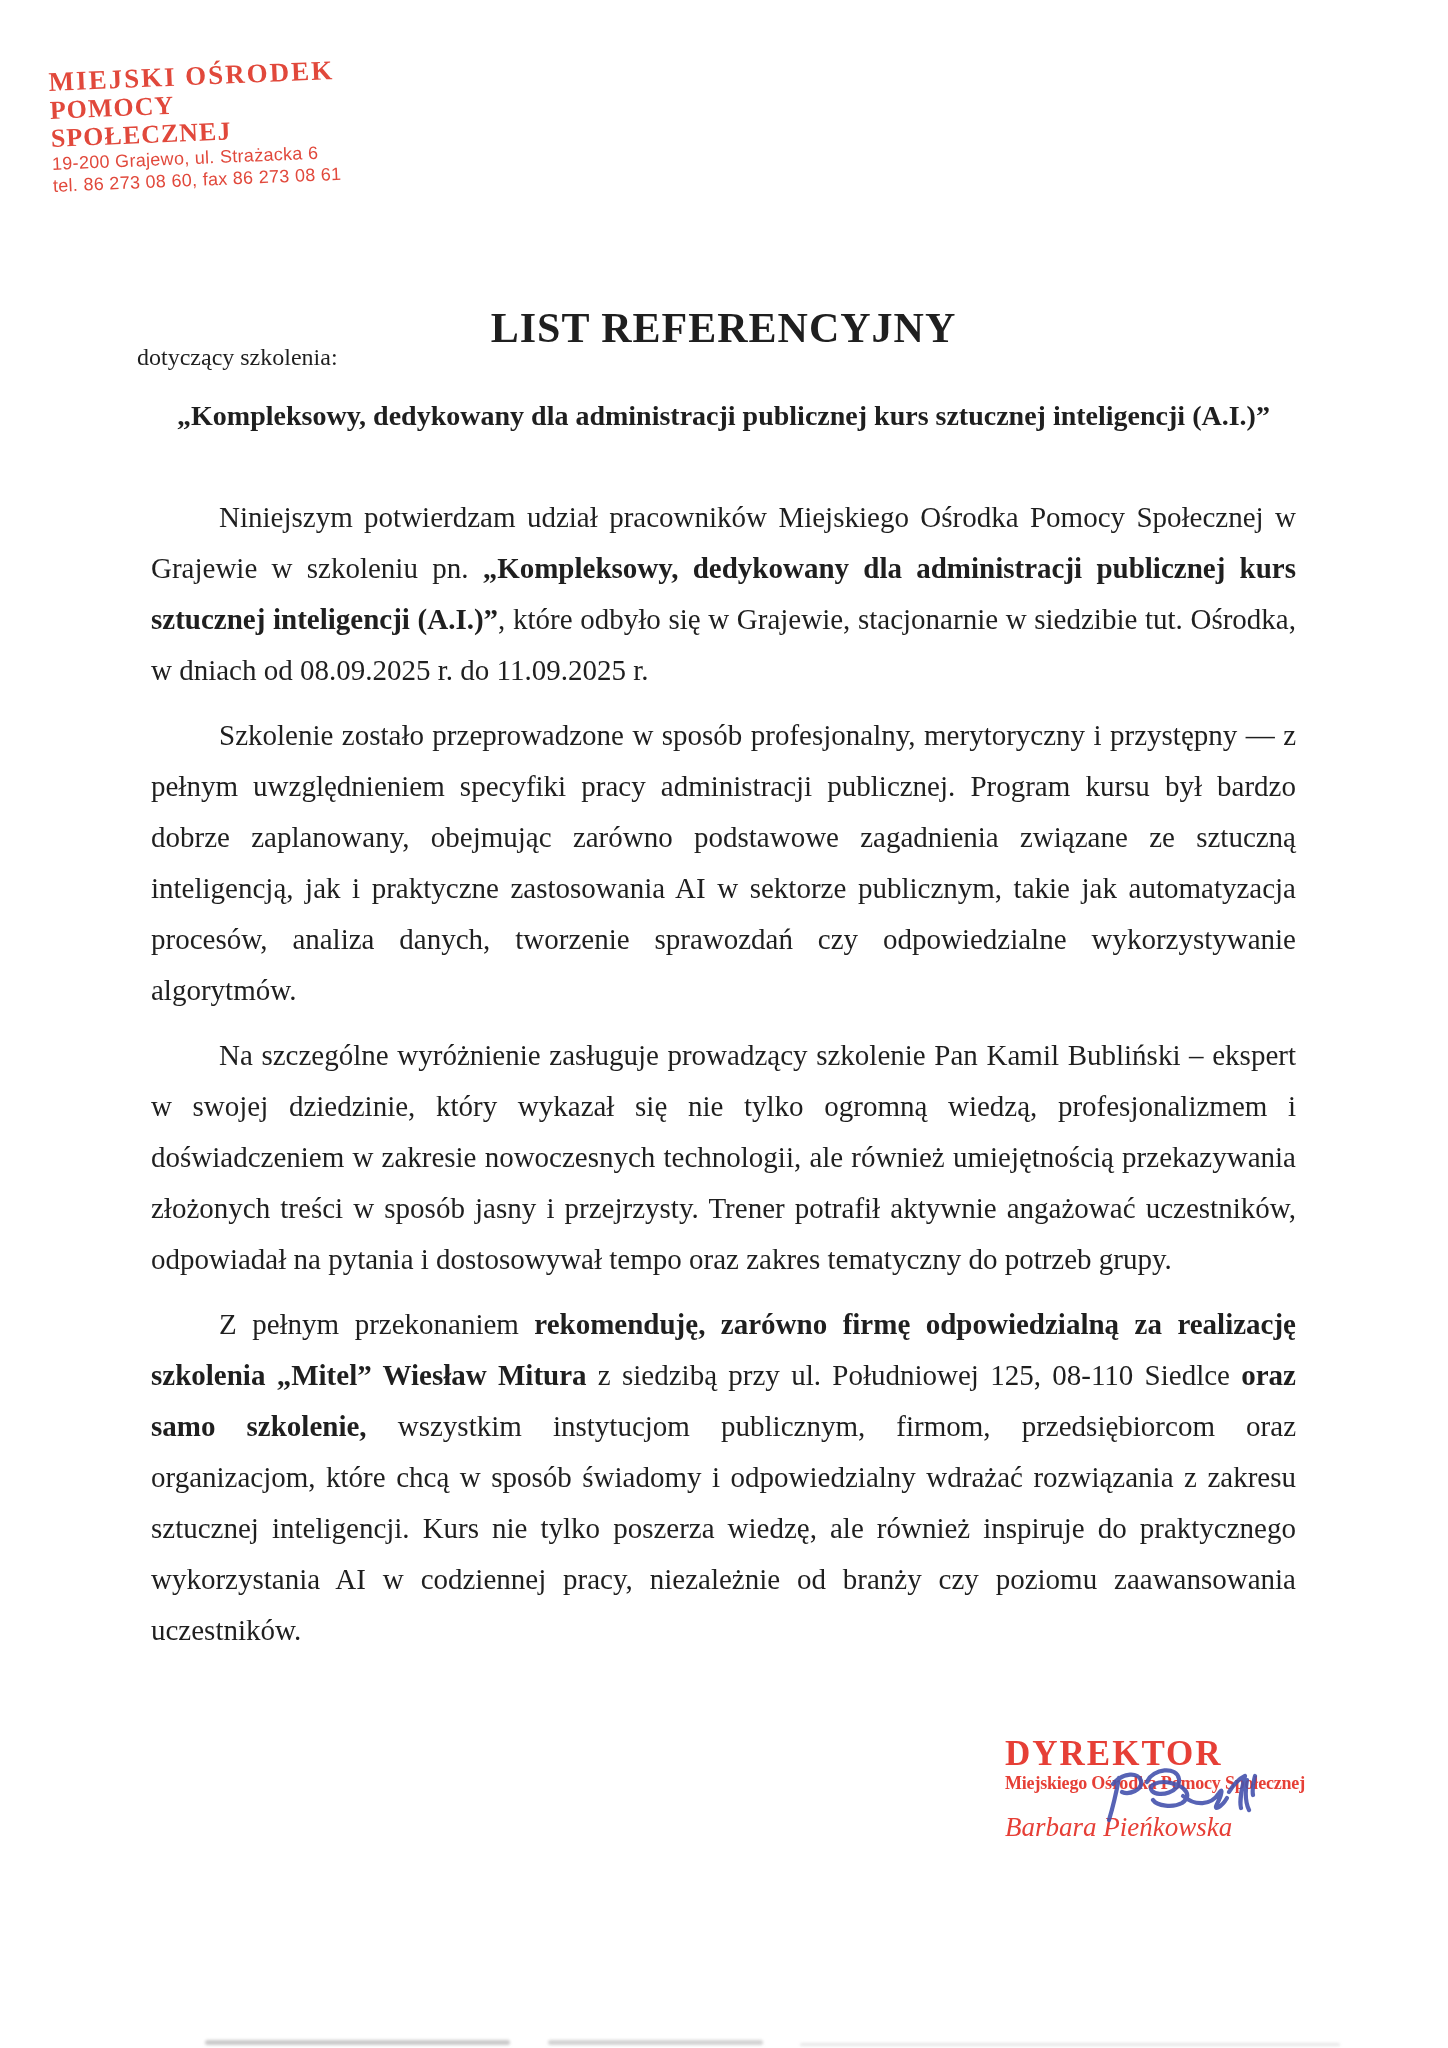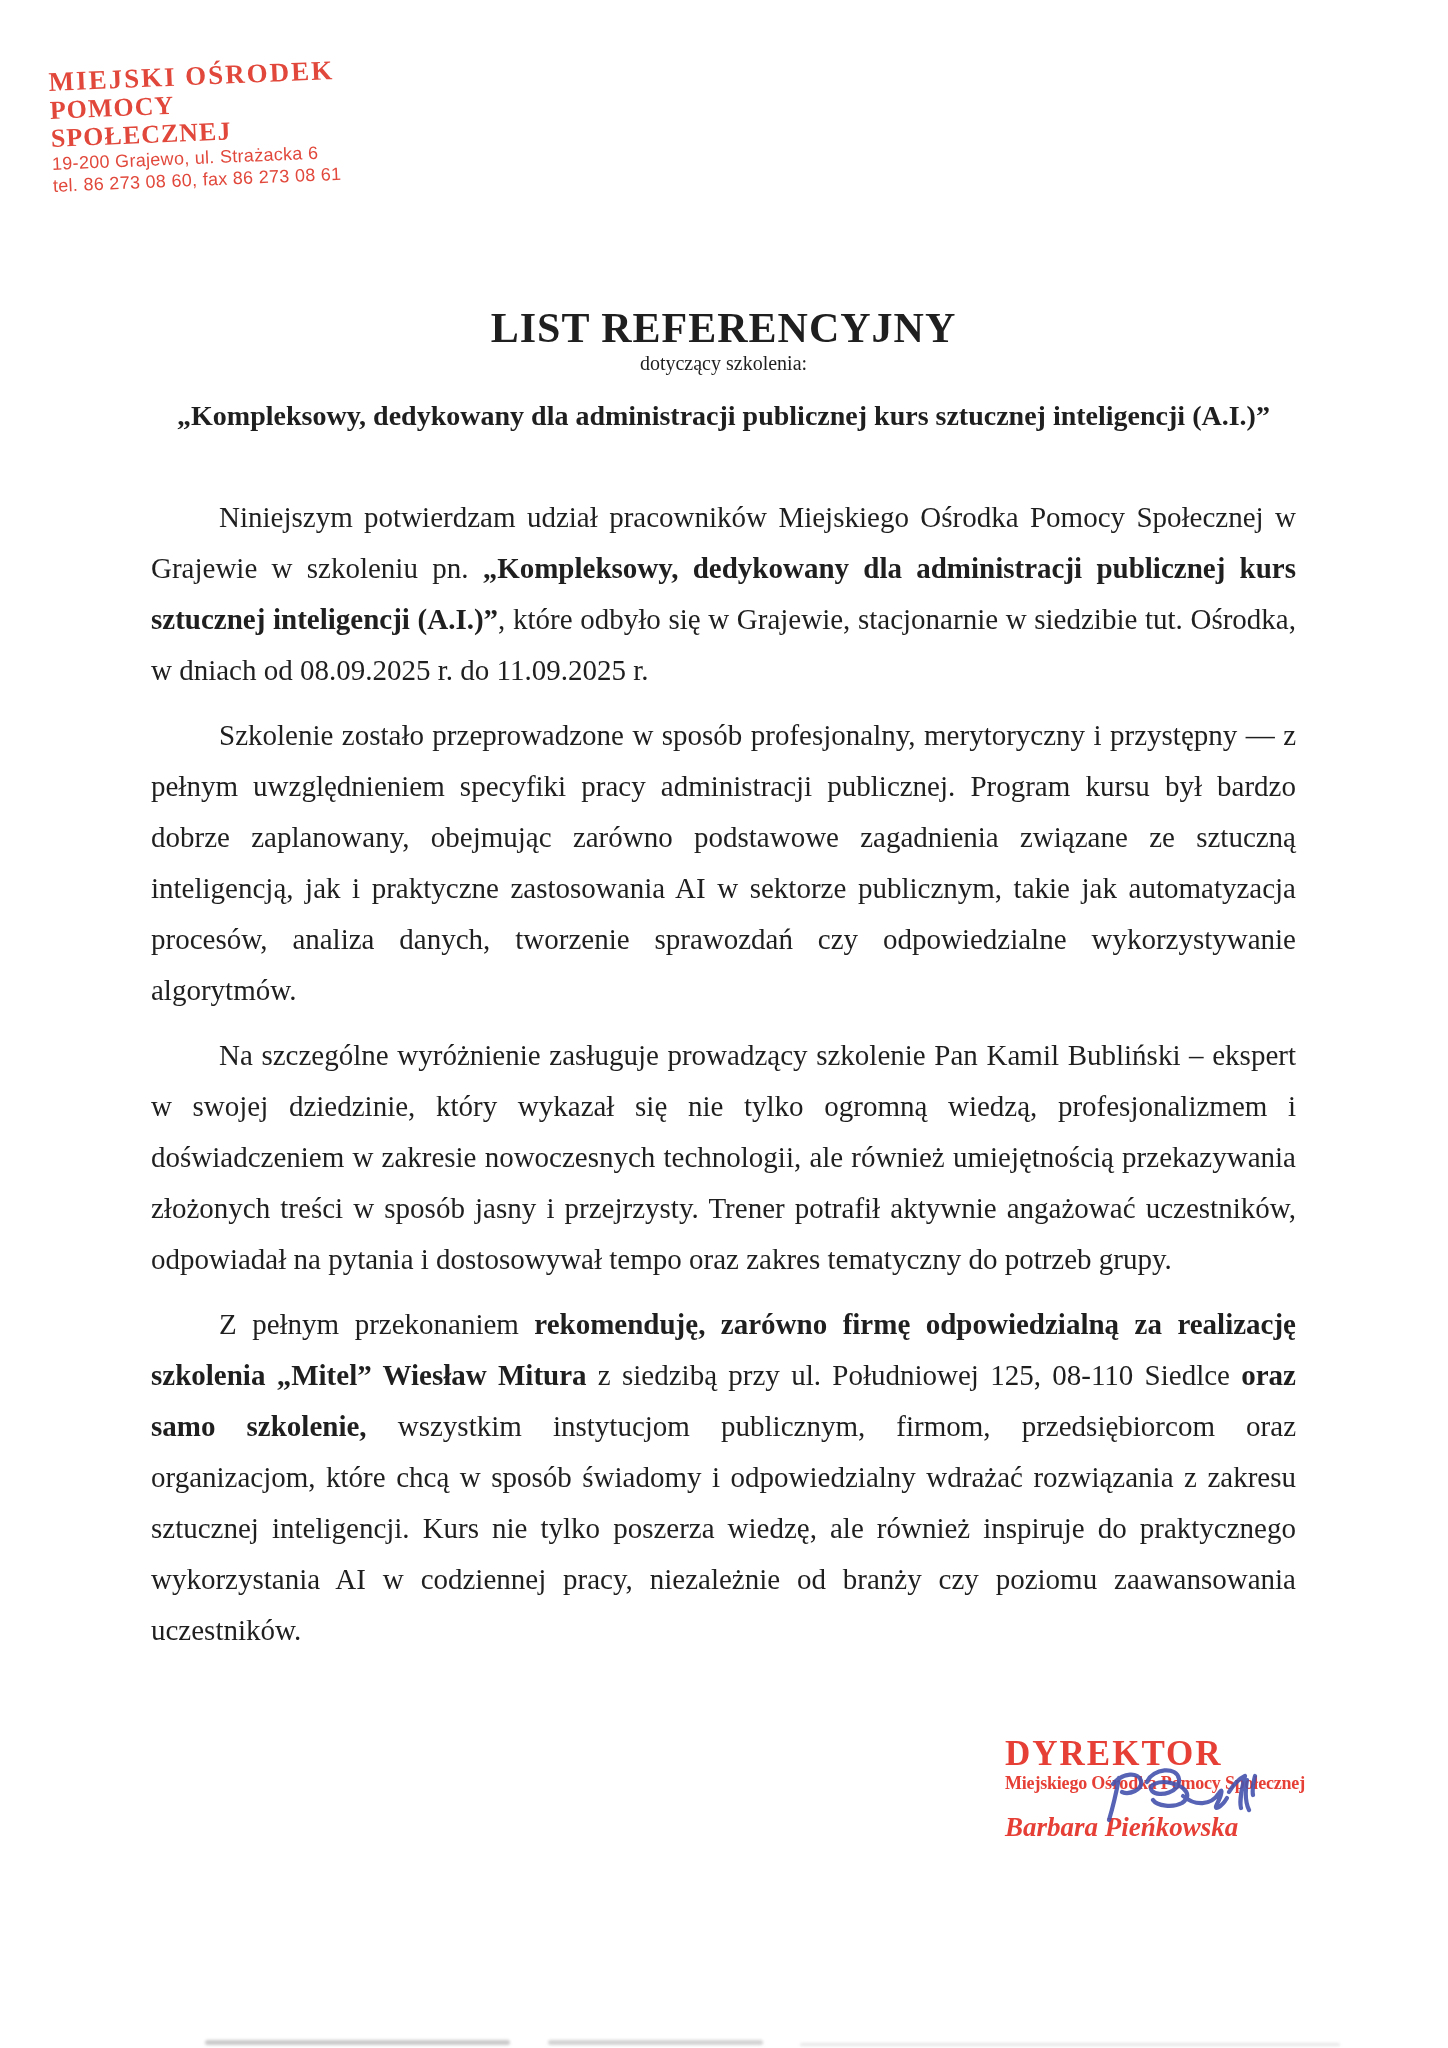--- a/index.html
+++ b/index.html
@@ -56,25 +56,25 @@
     left: 137px;
     width: 1173px;
     text-align: center;
     font-size: 42px;
     font-weight: bold;
     letter-spacing: 1px;
     margin-top: 36px;
   }
   .subtitle {
     position: absolute;
-    top: 352px;
-    left: 137px;
-    width: 1173px;
-    text-align: center;
-    font-size: 20px;
+    top: 344px;
+    left: 137px;
+    width: 1173px;
+    text-align: left;
+    font-size: 24px;
   }
   .course-title {
     position: absolute;
     top: 400px;
     left: 137px;
     width: 1173px;
     text-align: center;
     font-size: 28px;
     font-weight: bold;
   }
@@ -124,21 +124,21 @@
   .sig-stamp .org {
     font-size: 18px;
     font-weight: bold;
     white-space: nowrap;
     letter-spacing: -0.2px;
     margin-top: 3px;
     line-height: 1.0;
   }
   .sig-stamp .name {
     font-size: 27px;
-    font-weight: bold;
+    font-weight: normal;
     font-style: italic;
     margin-top: 22px;
     line-height: 1.0;
   }
   .ink-signature {
     position: absolute;
     left: 1095px;
     top: 1762px;
     width: 190px;
     height: 80px;

